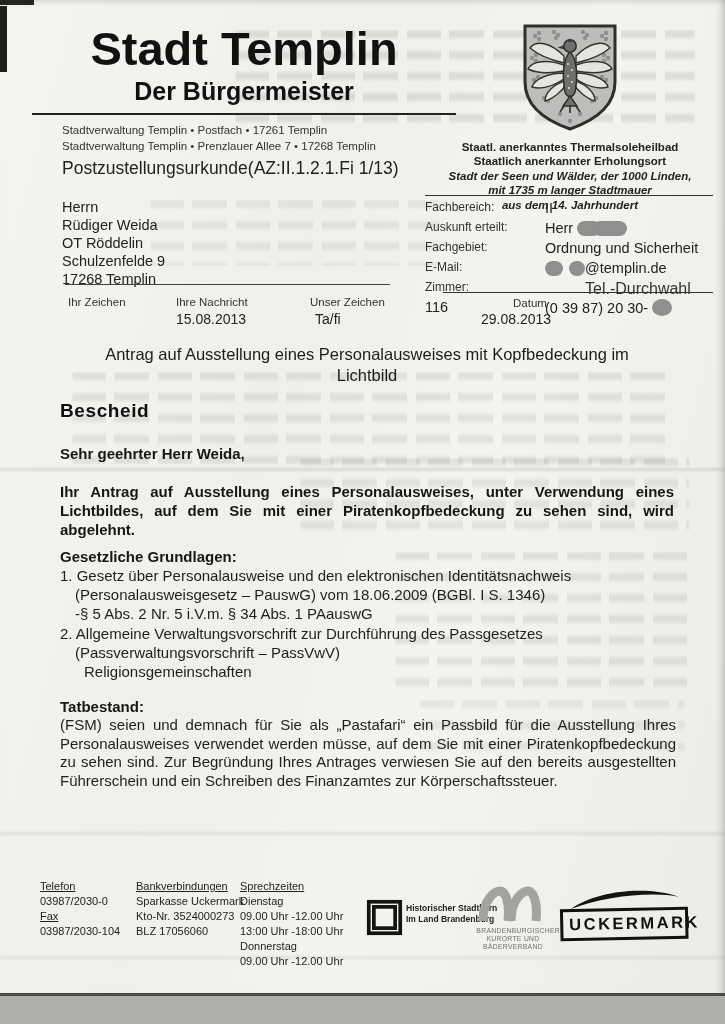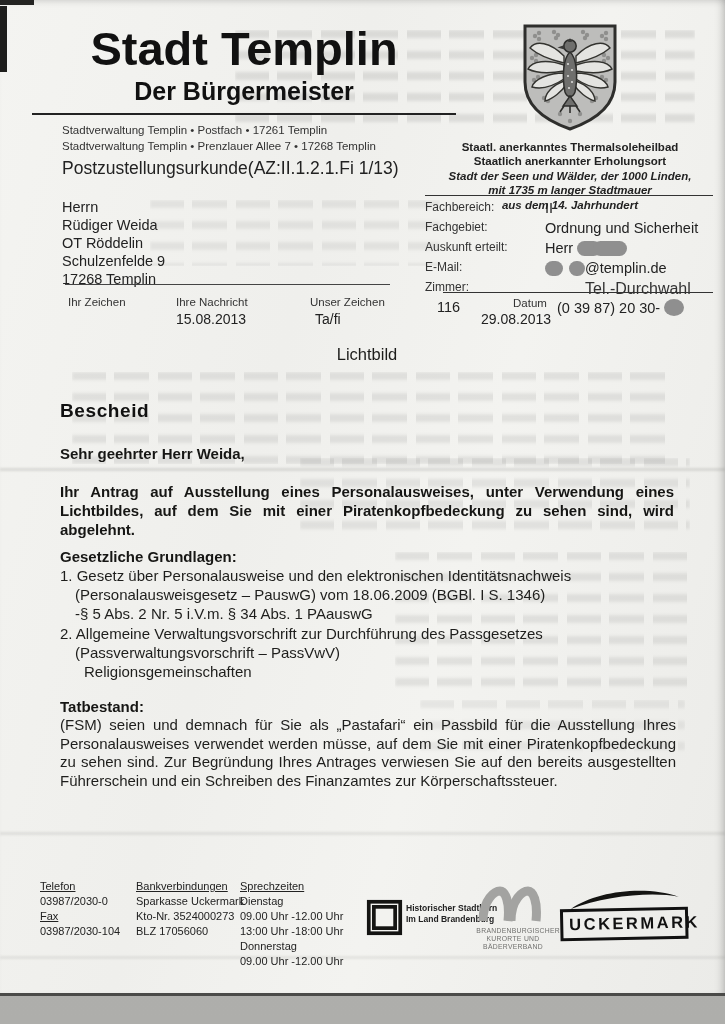--- a/index.html
+++ b/index.html
@@ -182,55 +182,56 @@
     <div>17268 Templin</div>
   </div>
 
   <div class="rule-right-top"></div>
   <div class="contact">
     <div class="crow">
       <span class="clabel">Fachbereich:</span>
       <span class="cvalue">II</span>
     </div>
     <div class="crow">
-      <span class="clabel">Fachgebiet:</span>
-      <span class="cvalue">Ordnung und Sicherheit</span>
-    </div>
-    <div class="crow">
       <span class="clabel">Auskunft erteilt:</span>
       <span class="cvalue"><span>Herr</span>
         <span class="redact" style="width:24px;"></span><span class="redact" style="width:34px;margin-left:-8px;"></span></span>
     </div>
     <div class="crow">
+      <span class="clabel">Fachgebiet:</span>
+      <span class="cvalue">Ordnung und Sicherheit</span>
+    </div>
+    <div class="crow">
       <span class="clabel">E-Mail:</span>
       <span class="cvalue"><span class="redact" style="width:18px;"></span><span class="redact" style="width:16px;margin-left:6px;"></span><span>@templin.de</span></span>
     </div>
     <div class="crow" style="margin-bottom:1px;">
       <span class="clabel">Zimmer:</span>
       <span class="cvalue" style="font-size:16px;color:#333;margin-left:40px;">Tel.-Durchwahl</span>
     </div>
     <div class="crow">
-      <span class="clabel" style="font-size:14.5px;color:#222;margin-left:12px;">116</span>
+      <span class="clabel" style="font-size:14.5px;color:#222;">116</span>
       <span class="cvalue"><span>(0 39 87) 20 30-</span>
         <span class="redact" style="width:20px;border-radius:50%;height:17px;"></span></span>
     </div>
   </div>
   <div class="rule-right-bot"></div>
   <div class="rule-left"></div>
 
   <div class="ref-label" style="left:68px;top:296px;">Ihr Zeichen</div>
   <div class="ref-value" style="left:68px;top:311px;"></div>
   <div class="ref-label" style="left:176px;top:296px;">Ihre Nachricht</div>
   <div class="ref-value" style="left:176px;top:311px;">15.08.2013</div>
   <div class="ref-label" style="left:310px;top:296px;">Unser Zeichen</div>
   <div class="ref-value" style="left:315px;top:311px;">Ta/fi</div>
   <div class="ref-label" style="left:481px;top:297px;padding-left:32px;">Datum</div>
   <div class="ref-value" style="left:481px;top:311px;">29.08.2013</div>
 
   <div class="subject">
+    <div>Antrag auf Ausstellung eines Personalausweises mit Kopfbedeckung im</div>
     <div>Lichtbild</div>
   </div>
   <div class="bescheid">Bescheid</div>
 
   <div class="saluation">Sehr geehrter Herr Weida,</div>
   <div class="decision">Ihr Antrag auf Ausstellung eines Personalausweises, unter Verwendung eines Lichtbildes, auf dem Sie mit einer Piratenkopfbedeckung zu sehen sind, wird abgelehnt.</div>
 
   <div class="legal-h">Gesetzliche Grundlagen:</div>
   <div class="legal">
     <div>1. Gesetz über Personalausweise und den elektronischen Identitätsnachweis</div>

